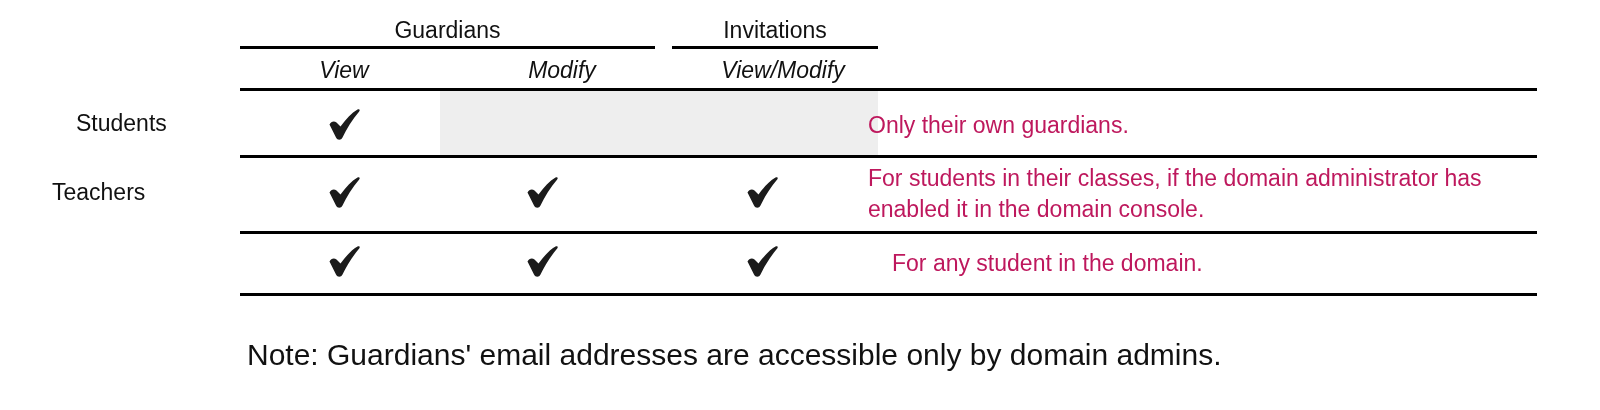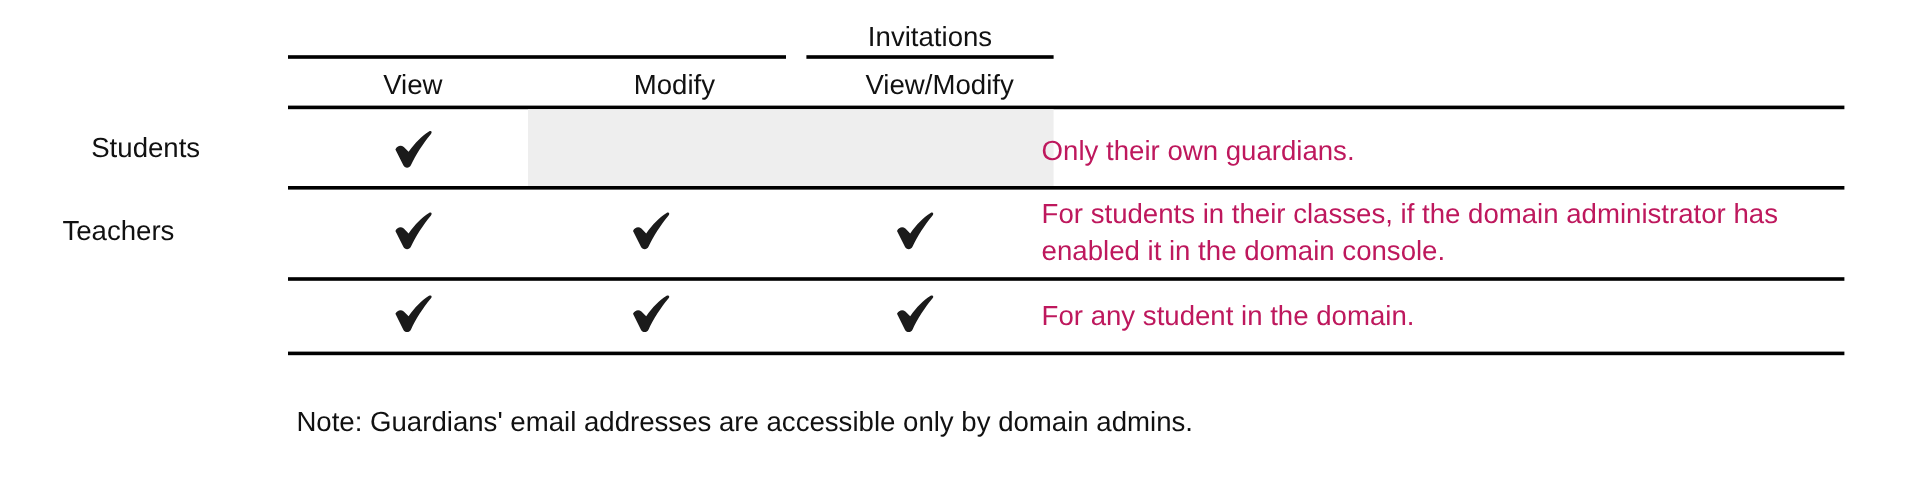--- a/index.html
+++ b/index.html
@@ -53,20 +53,21 @@
 
   
   .col-head {
     position: absolute;
     font-size: 23px;
     line-height: 1;
     text-align: center;
     color: #111111;
     white-space: nowrap;
     top: 59px;
+    font-style: italic;
   }
   #col-view        { left: 240px;  width: 208px; }
   #col-modify      { left: 468px;  width: 188px; }
   #col-viewmodify  { left: 680px;  width: 206px; }
 
   
   .table-rule {
     position: absolute;
     left: 240px;
     width: 1297px;
@@ -122,38 +123,39 @@
   .desc {
     position: absolute;
     left: 868px;
     font-size: 23px;
     line-height: 31px;
     color: #be185d;
     width: 660px;
   }
   #desc-students     { top: 110px; }
   #desc-teachers     { top: 163px; }
-  #desc-domain-admin { top: 248px; }
+  #desc-domain-admin { top: 248px; margin-left: 24px; }
 
   
   #note {
     position: absolute;
     left: 247px;
     top: 340px;
-    font-size: 23px;
+    font-size: 30px;
     line-height: 1;
     color: #111111;
     white-space: nowrap;
   }
 </style>
 </head>
 <body>
 
 <div id="stage">
 
+  <div class="group-label" id="group-guardians">Guardians</div>
   <div class="group-rule" id="rule-guardians"></div>
 
   <div class="group-label" id="group-invitations">Invitations</div>
   <div class="group-rule" id="rule-invitations"></div>
 
   <div class="col-head" id="col-view">View</div>
   <div class="col-head" id="col-modify">Modify</div>
   <div class="col-head" id="col-viewmodify">View/Modify</div>
 
   <div class="table-rule" id="rule-head"></div>

